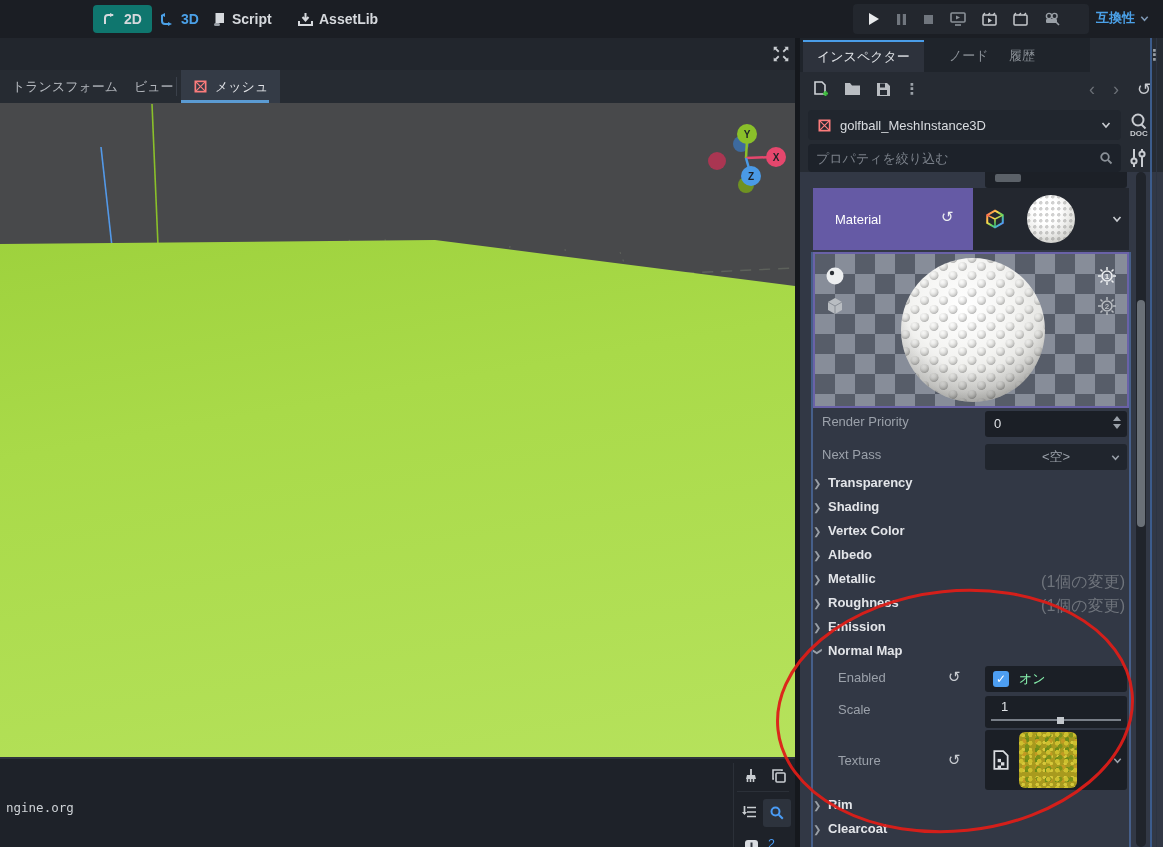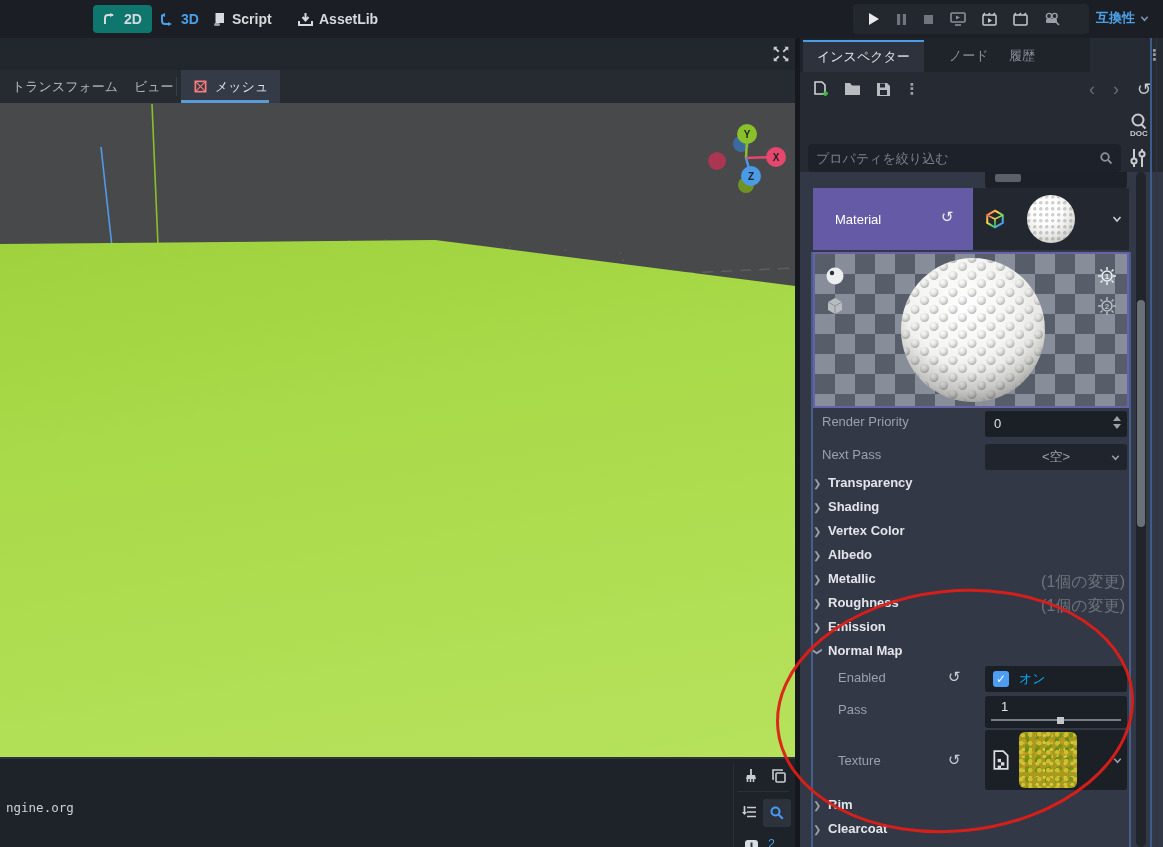--- a/index.html
+++ b/index.html
@@ -405,20 +405,30 @@
             <rect x="4" y="8" width="7" height="5" fill="#262b33"></rect>
             <rect x="4" y="1.5" width="5" height="4" fill="#262b33"></rect>
           </svg>
       </div>
       <div class="tb-ic dots" style="left:102px;">⋮</div>
       <div class="tb-ic" style="left:282px;color:#6b7077;font-size:18px;">‹</div>
       <div class="tb-ic" style="left:306px;color:#6b7077;font-size:18px;">›</div>
       <div class="tb-ic" style="left:334px;font-size:17px;">↺</div>
     </div>
 
+    <div class="resource-box">
+      <svg width="15" height="15" viewBox="0 0 16 16">
+        <rect x="2.5" y="2.5" width="11" height="11" fill="none" stroke="#fb7c7c" stroke-width="1.8"></rect>
+        <path d="M2.5 2.5l11 11M13.5 2.5l-11 11" stroke="#fb7c7c" stroke-width="1.3"></path>
+      </svg>
+      <span style="flex:1;">golfball_MeshInstance3D</span>
+      <svg width="12" height="12" viewBox="0 0 12 12">
+          <path d="M2.5 4l3.5 4 3.5-4" stroke="#c9ccd1" stroke-width="1.6" fill="none"></path>
+        </svg>
+    </div>
     <div class="abs" style="left:332px;top:74px;">
       <svg width="22" height="26" viewBox="0 0 22 26">
           <circle cx="11" cy="8" r="5.5" fill="none" stroke="#c9ccd1" stroke-width="2"></circle>
           <path d="M14.5 12.5l4 4" stroke="#c9ccd1" stroke-width="2"></path>
           <text x="3" y="24" font-size="8" font-weight="bold" fill="#c9ccd1" font-family="Liberation Sans,sans-serif">DOC</text>
         </svg>
     </div>
 
     <div class="filter-box">
       <input type="text" placeholder="プロパティを絞り込む" style="">
@@ -577,24 +587,24 @@
 
       <div class="sec-row" style="top:468px;">
         <span class="sec-chev" style="transform:rotate(90deg);">❯</span>
         <span class="sec-label">Normal Map</span>
         </div>
 
       <div class="sub-label" style="top:498px;">Enabled</div>
       <span class="revert" style="top:496px;">↺</span>
       <div class="widget row" style="top:494px;height:26px;padding-left:8px;gap:10px;">
         <span class="checkbox">✓</span>
-        <span style="color:#0ea5e9;">オン</span>
-      </div>
-
-      <div class="sub-label" style="top:530px;">Pass</div>
+        <span style="color:#86efac;">オン</span>
+      </div>
+
+      <div class="sub-label" style="top:530px;">Scale</div>
       <div class="widget" style="top:524px;height:32px;">
         <div style="padding:3px 0 0 16px;">1</div>
         <div class="abs" style="left:6px;right:6px;bottom:7px;height:2px;background:#787e87;"></div>
         <div class="abs" style="left:72px;bottom:4px;width:7px;height:7px;background:#c3c7cc;"></div>
       </div>
 
       <div class="sub-label" style="top:581px;">Texture</div>
       <span class="revert" style="top:579px;">↺</span>
       <div class="widget" style="top:558px;height:60px;">
         <svg class="abs" style="left:7px;top:20px;" width="18" height="20" viewBox="0 0 16 18">

